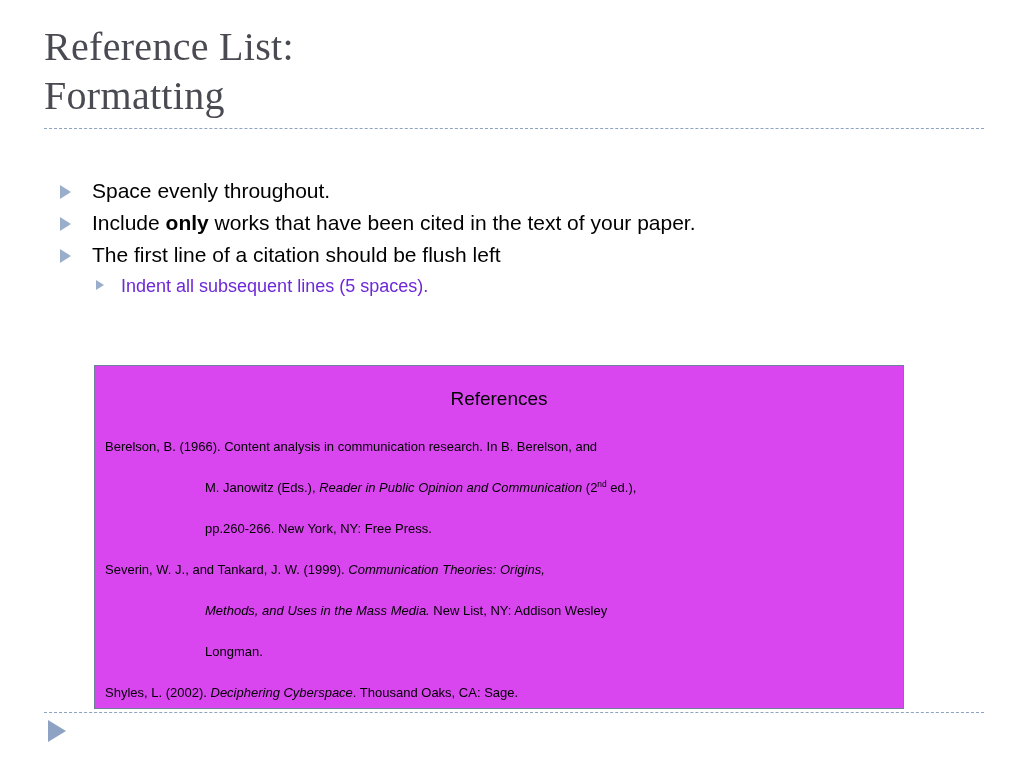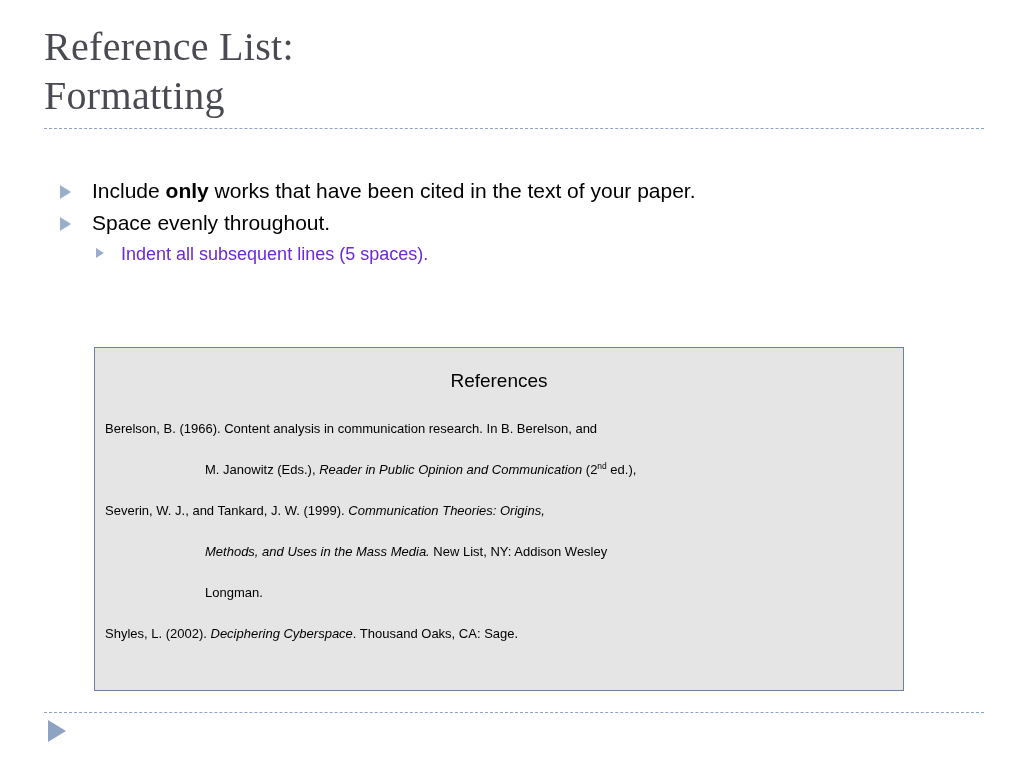--- a/index.html
+++ b/index.html
@@ -86,26 +86,26 @@
     color: #000;
   }
   .btext-2 {
     font-size: 18px;
     line-height: 24px;
     color: #6d28d9;
   }
   .refbox {
     position: absolute;
     left: 94px;
-    top: 347px;
+    top: 365px;
     width: 810px;
     height: 344px;
     border: 1px solid #6d7f9a;
     box-sizing: border-box;
-    background: #e5e5e5;
+    background: #d946ef;
   }
   .refbox-title {
     text-align: center;
     font-size: 19px;
     margin-top: 22px;
     margin-bottom: 16px;
   }
   .ref-entry {
     font-size: 13px;
     line-height: 41px;
@@ -148,38 +148,43 @@
   <div class="title-block">
     <h1 class="slide-title">Reference List:
 Formatting</h1>
   </div>
 
   <div class="title-rule"></div>
 
   <div class="bullets">
       <div class="bullet-row lvl1">
         <div class="tri tri-1"></div>
+        <div class="btext"><span>Space evenly throughout.</span></div>
+      </div>
+      <div class="bullet-row lvl1">
+        <div class="tri tri-1"></div>
         <div class="btext"><span>Include </span><span class="bd">only</span><span> works that have been cited in the text of your paper.</span></div>
       </div>
       <div class="bullet-row lvl1">
         <div class="tri tri-1"></div>
-        <div class="btext"><span>Space evenly throughout.</span></div>
+        <div class="btext"><span>The first line of a citation should be flush left</span></div>
       </div>
       <div class="bullet-row lvl2">
         <div class="tri tri-2"></div>
         <div class="btext-2"><span>Indent all subsequent lines (5 spaces).</span></div>
       </div>
     </div>
 
   <div class="refbox">
     <div class="refbox-title">References</div>
     <div id="ref-entries">
         <div class="ref-entry">
           <div class="ref-line"><span>Berelson, B. (1966). Content analysis in communication research. In B. Berelson, and</span></div>
           <div class="ref-line ref-indent"><span>M. Janowitz (Eds.), </span><span class="it">Reader in Public Opinion and Communication</span><span> (2</span><sup>nd</sup><span> ed.),</span></div>
+          <div class="ref-line ref-indent"><span>pp.260-266. New York, NY: Free Press.</span></div>
         </div>
         <div class="ref-entry">
           <div class="ref-line"><span>Severin, W. J., and Tankard, J. W. (1999). </span><span class="it">Communication Theories: Origins,</span></div>
           <div class="ref-line ref-indent"><span class="it">Methods, and Uses in the Mass Media.</span><span> New List, NY: Addison Wesley</span></div>
           <div class="ref-line ref-indent"><span>Longman.</span></div>
         </div>
         <div class="ref-entry">
           <div class="ref-line"><span>Shyles, L. (2002). </span><span class="it">Deciphering Cyberspace</span><span>. Thousand Oaks, CA: Sage.</span></div>
         </div>
       </div>

